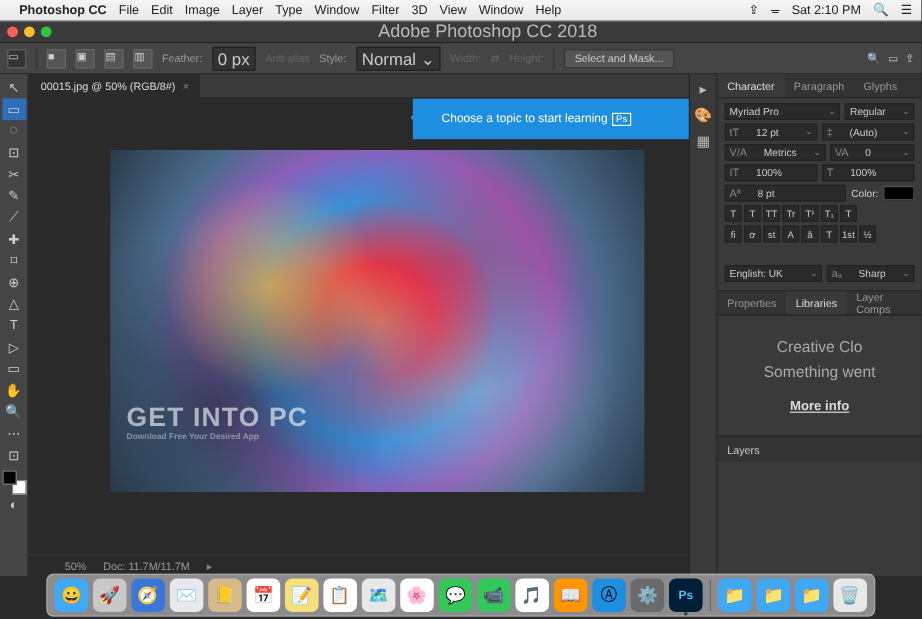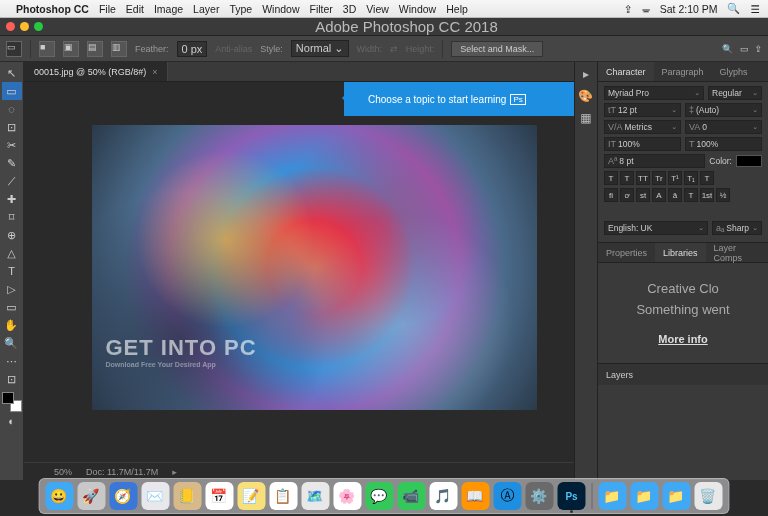--- a/index.html
+++ b/index.html
@@ -16,21 +16,21 @@
 
 .titlebar { height: 18px; background: #3a3a3a; display: flex; align-items: center; padding: 0 6px; font-size: 15px; color: #bbb; border-bottom: 1px solid #222; }
 .traffic { display: flex; gap: 5px; margin-right: 8px; }
 .traffic span { width: 9px; height: 9px; border-radius: 50%; }
 .tl-close { background: #ff5f57; } .tl-min { background: #febc2e; } .tl-max { background: #28c840; }
 .titlebar .title { flex: 1; text-align: center; }
 
 
 .options-bar { height: 26px; background: #454545; border-bottom: 1px solid #2a2a2a; display: flex; align-items: center; padding: 0 6px; font-size: 9px; color: #ccc; gap: 8px; }
 .options-bar .ico { width: 16px; height: 16px; background: #555; border: 1px solid #666; }
-.options-bar .sel { background: #333; border: 1px solid #222; padding: 1px 4px; color: #ccc; font-size: 11px; }
+.options-bar .sel { background: #333; border: 1px solid #222; padding: 1px 4px; color: #ccc; font-size: 14px; }
 .options-bar .divider { width: 1px; height: 18px; background: #333; }
 .options-bar .label { color: #999; text-align: right; }
 .options-bar .disabled { color: #666; }
 .options-bar .btn { background: #555; border: 1px solid #333; padding: 2px 8px; }
 .options-bar .far-right { margin-left: auto; display: flex; gap: 6px; }
 
 
 .workspace { display: flex; height: 418px; }
 
 
@@ -73,21 +73,21 @@
 .right-strip .ico { width: 16px; height: 16px; color: #bbb; font-size: 12px; display: flex; align-items: center; justify-content: center; }
 
 
 .panels { width: 170px; background: #3a3a3a; display: flex; flex-direction: column; font-size: 9px; color: #ccc; }
 .panel-tabs { height: 20px; display: flex; border-bottom: 1px solid #222; background: #333; }
 .panel-tabs .ptab { padding: 0 8px; display: flex; align-items: center; color: #999; }
 .panel-tabs .ptab.active { background: #3a3a3a; color: #ddd; }
 
 .char-panel { padding: 4px 6px; background: #3a3a3a; }
 .char-row { display: flex; gap: 4px; margin-bottom: 3px; align-items: center; }
-.char-row .field { flex: 1; background: #2a2a2a; border: 1px solid #222; padding: 1px 3px; display: flex; align-items: center; gap: 2px; font-size: 8.5px; }
+.char-row .field { flex: 1; background: #2a2a2a; border: 1px solid #222; padding: 1px 3px; display: flex; align-items: center; gap: 14px; font-size: 8.5px; }
 .char-row .field .glyph { color: #888; font-size: 9px; }
 .char-row .field .chev { margin-left: auto; color: #888; font-size: 7px; }
 .style-btns { display: flex; gap: 2px; margin-top: 3px; }
 .style-btns span { width: 14px; height: 14px; background: #2a2a2a; border: 1px solid #222; display: flex; align-items: center; justify-content: center; font-size: 8px; }
 .color-swatch { width: 26px; height: 12px; background: #000; border: 1px solid #555; }
 
 .lib-panel { border-top: 1px solid #222; }
 .lib-body { padding: 18px 10px; text-align: center; color: #aaa; }
 .lib-body .big { font-size: 13px; margin-bottom: 6px; }
 .lib-body a { color: #ddd; text-decoration: underline; font-size: 11px; font-weight: 600; }

